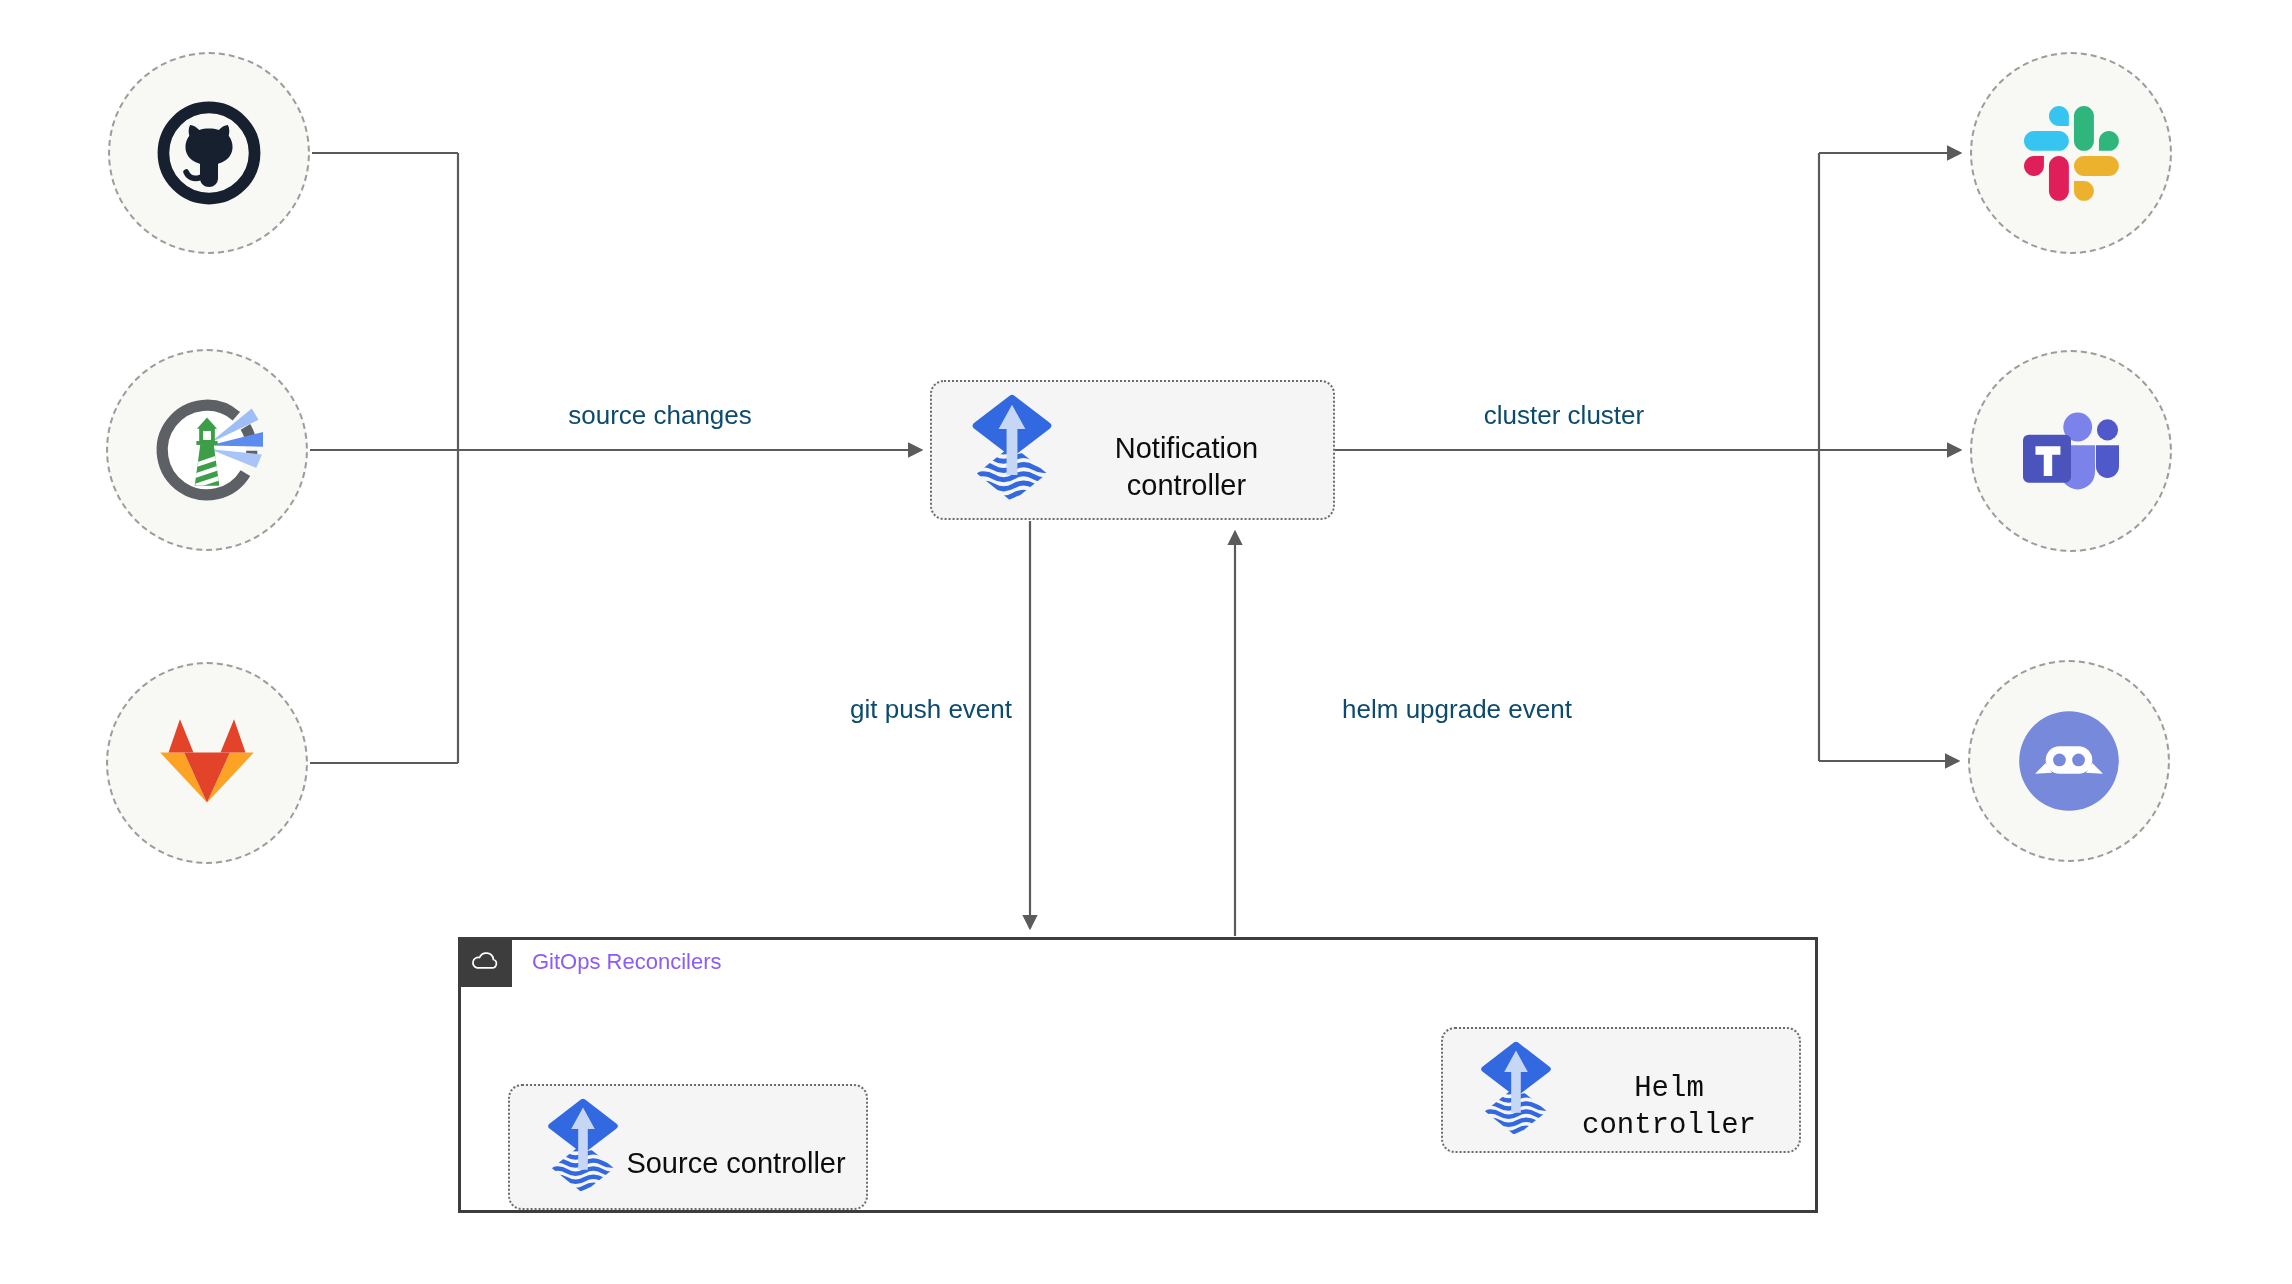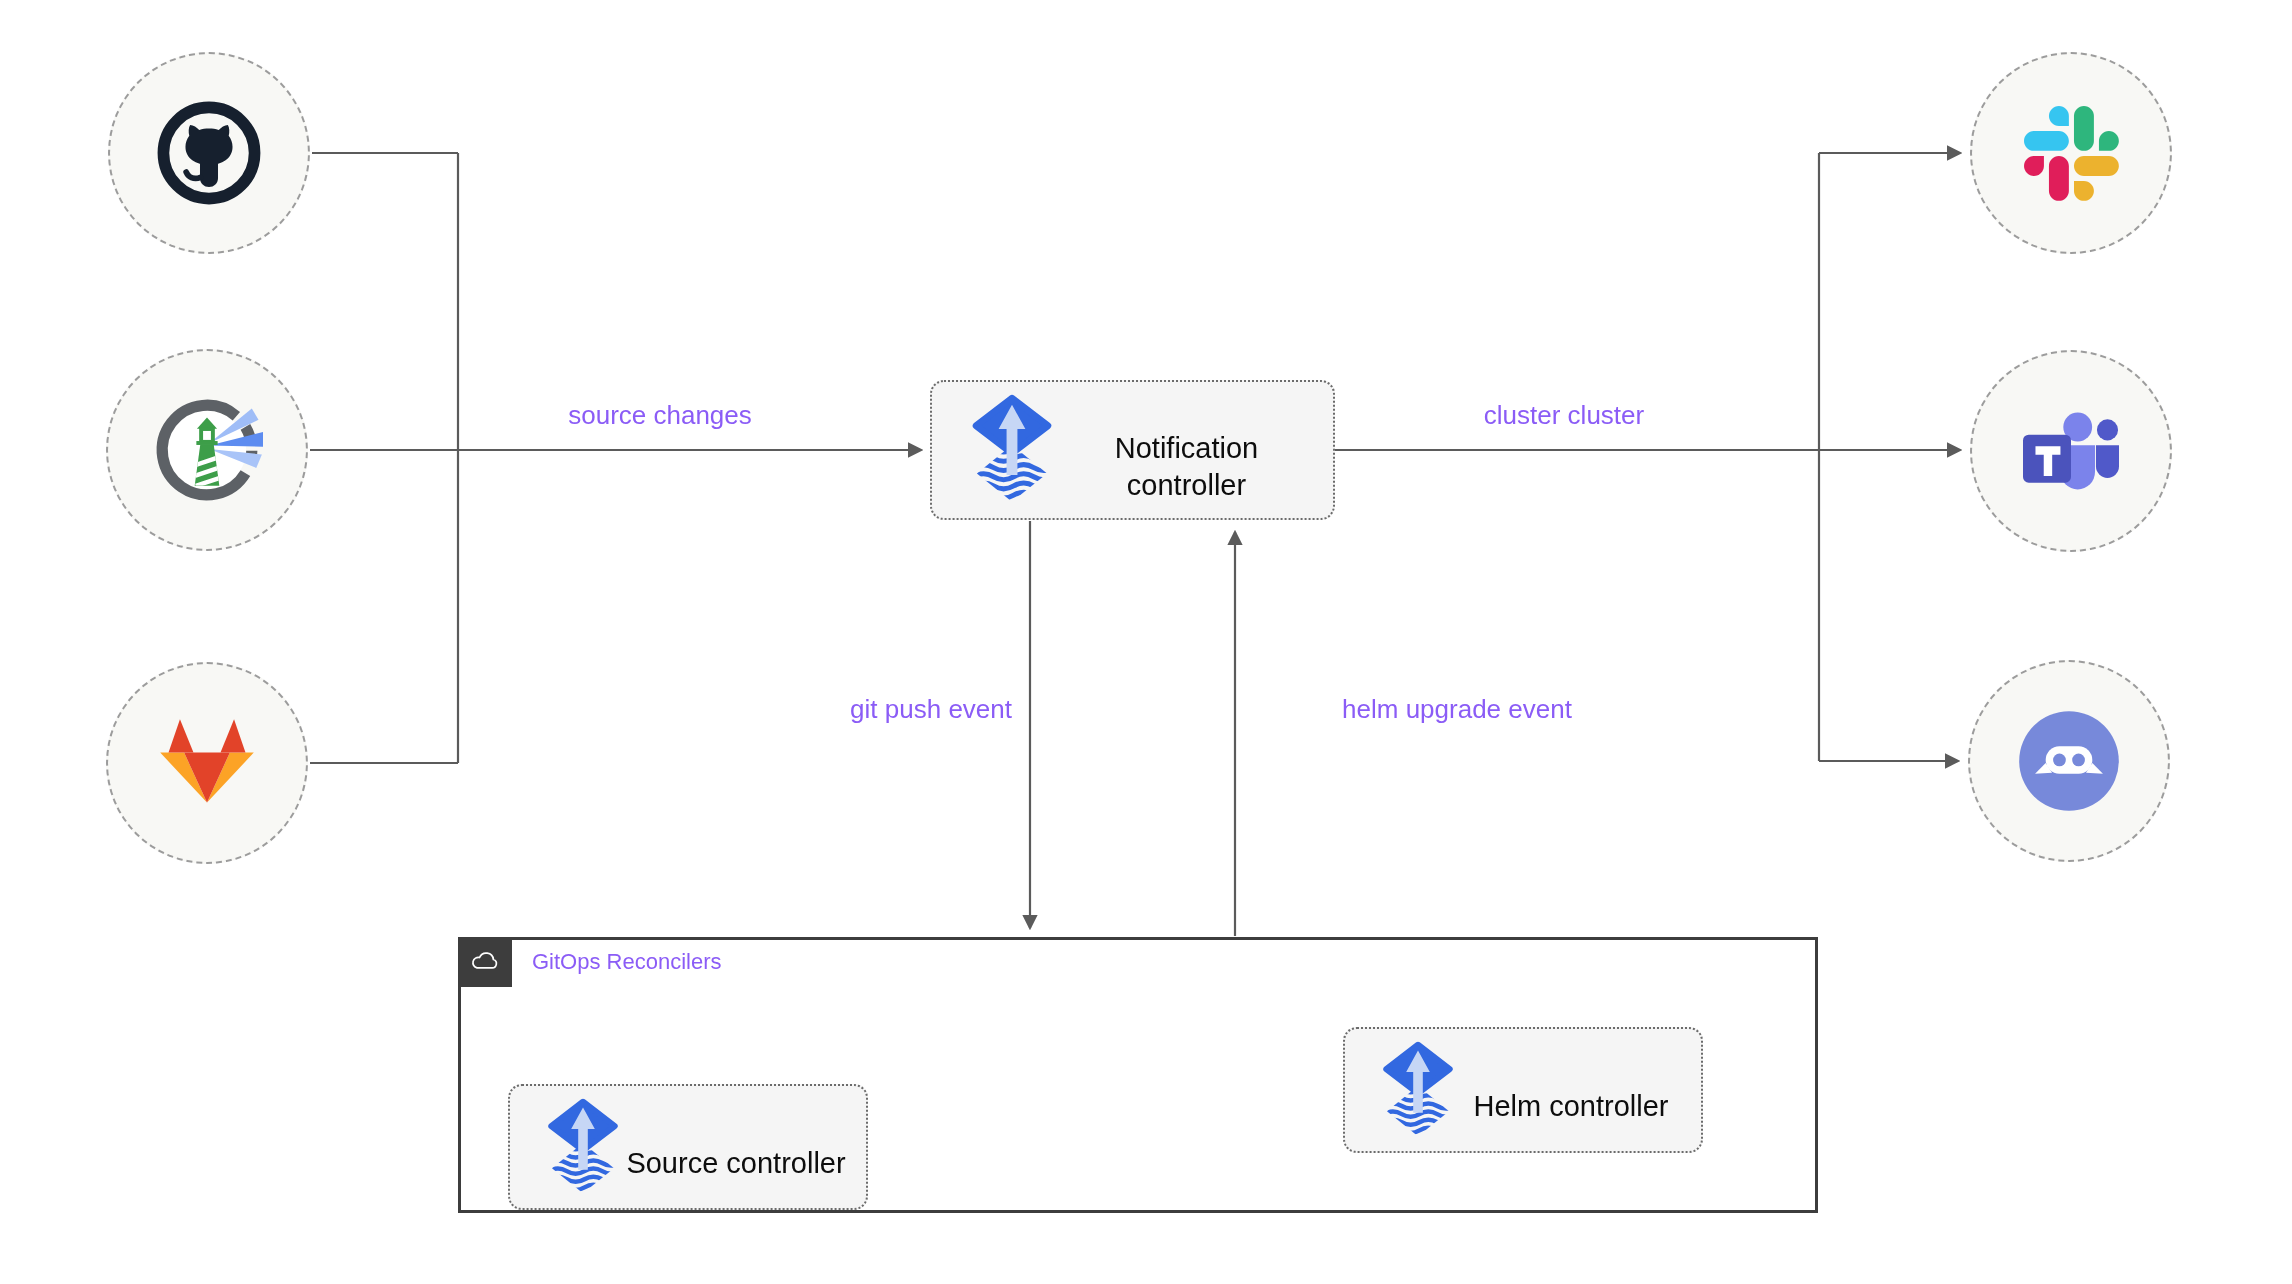--- a/index.html
+++ b/index.html
@@ -17,21 +17,21 @@
   .node{
     position:absolute;background:#f5f5f5;border:2px dotted #6b6b6b;border-radius:14px;
     box-sizing:border-box;display:flex;align-items:center;
   }
   .node .flux-wrap{flex:0 0 auto;display:flex;align-items:center;}
   .node-label{
     flex:1 1 auto;text-align:center;font-size:29px;line-height:37px;color:#0d0d0d;
     padding-right:14px;
     margin-top:33px;
   }
-  .edge-label{position:absolute;font-size:26px;color:#8b5cf6;white-space:nowrap;}
+  .edge-label{position:absolute;font-size:26px;color:#0c4a6e;white-space:nowrap;}
   .group-box{
     position:absolute;left:458px;top:937px;width:1360px;height:276px;
     border:3px solid #3d3d3d;background:#ffffff;box-sizing:border-box;
   }
   .group-tab{
     position:absolute;left:458px;top:937px;width:54px;height:50px;background:#3d3d3d;
     display:flex;align-items:center;justify-content:center;
   }
   .group-title{position:absolute;left:532px;top:949px;font-size:22px;color:#8b5cf6;white-space:nowrap;}
 </style>
@@ -188,21 +188,21 @@
   <div class="node" style="left:508px;top:1084px;width:360px;height:126px;">
     <span class="flux-wrap" style="margin-left:36px;">
       <svg width="74" height="99" viewBox="0 0 100 134">
           <use href="#flux-sym"></use>
         </svg>
     </span>
     <div class="node-label">Source controller</div>
   </div>
 
 
-  <div class="node" style="left:1343px;top:1027px;width:360px;height:126px;">
+  <div class="node" style="left:1441px;top:1027px;width:360px;height:126px;font-family:Liberation Mono, monospace;">
     <span class="flux-wrap" style="margin-left:36px;">
       <svg width="74" height="99" viewBox="0 0 100 134">
           <use href="#flux-sym"></use>
         </svg>
     </span>
     <div class="node-label">Helm controller</div>
   </div>
 
 </div>
 

